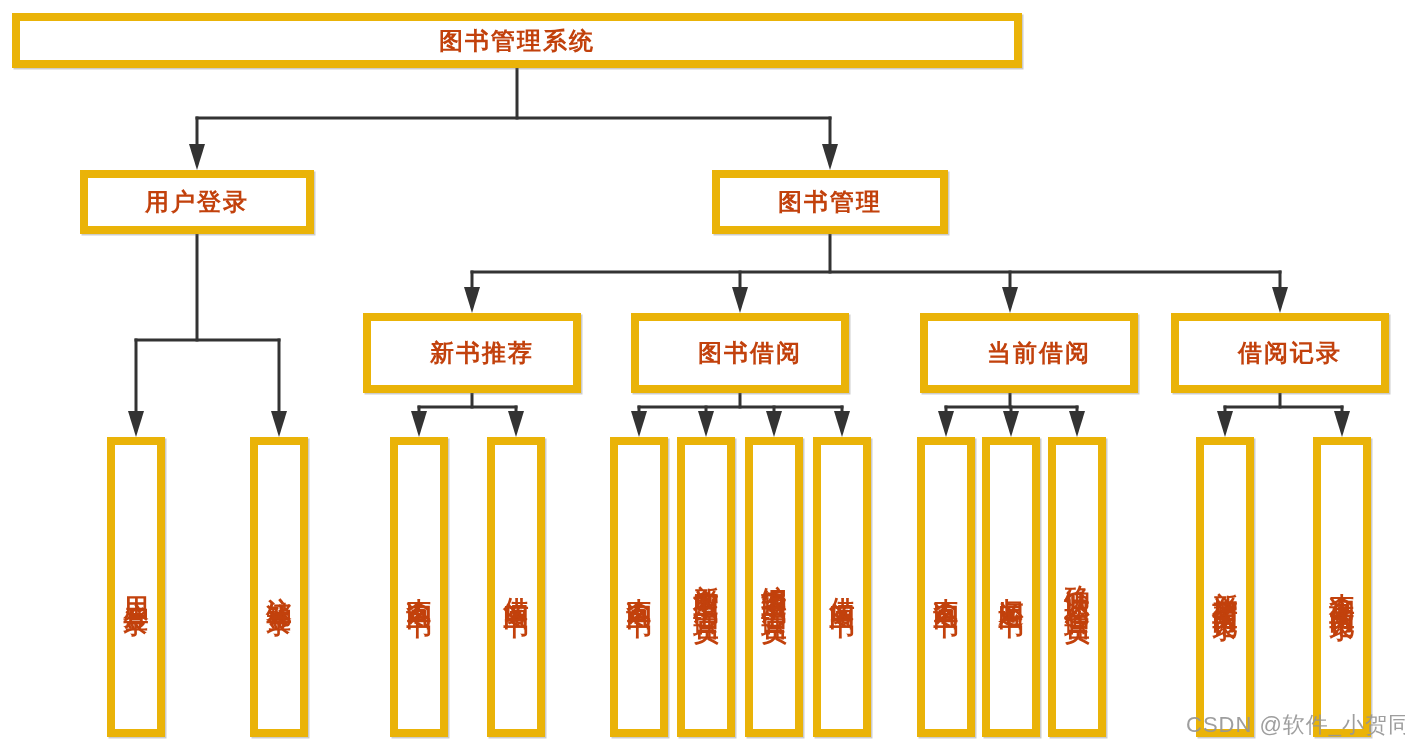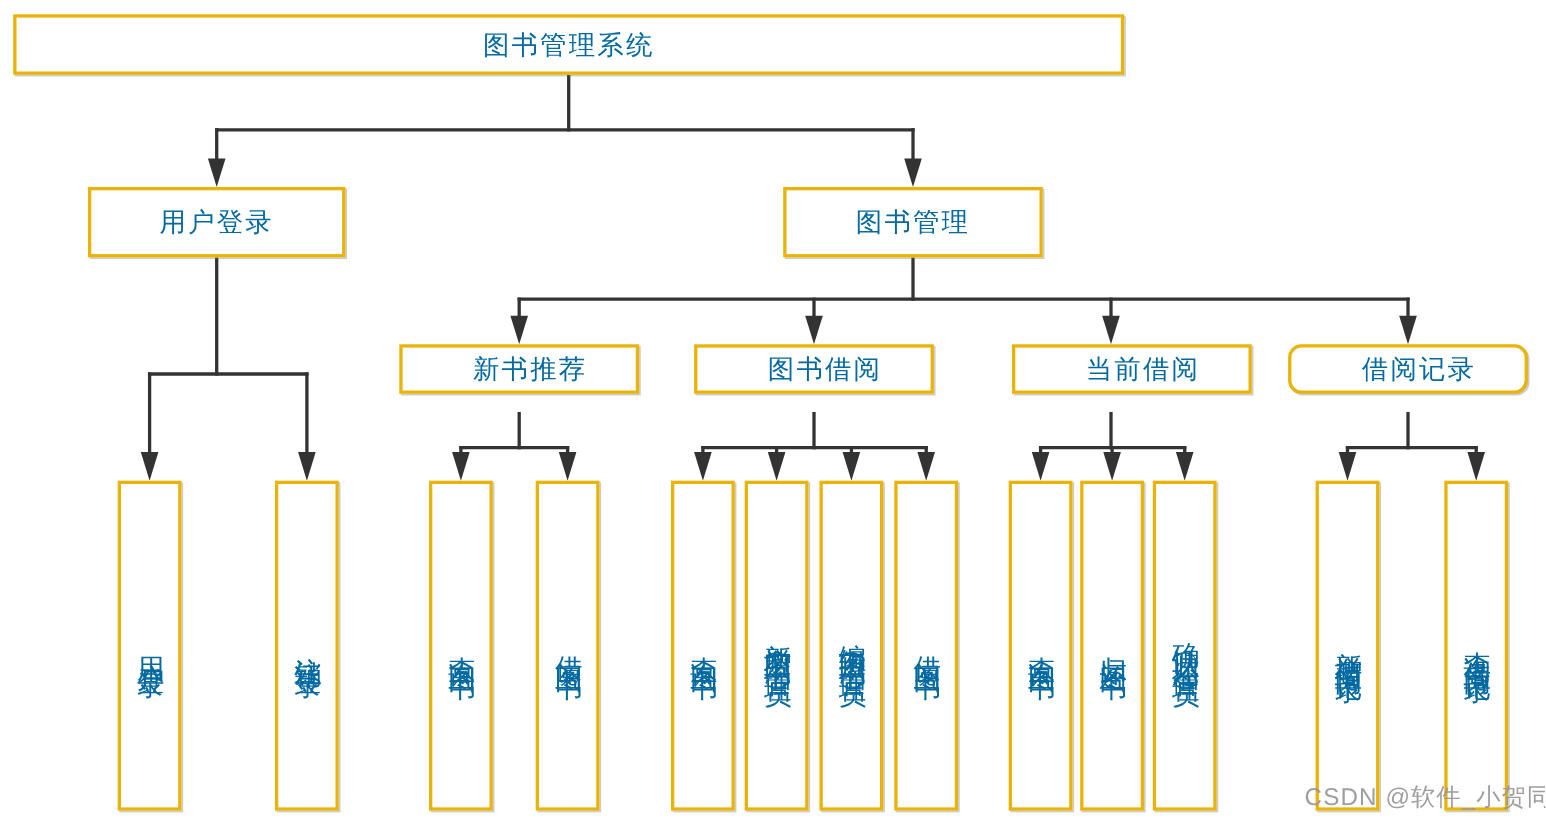--- a/index.html
+++ b/index.html
@@ -14,38 +14,39 @@
   #connectors {
     position: absolute;
     left: 0; top: 0;
     width: 1405px; height: 747px;
     z-index: 1;
   }
   .node {
     position: absolute;
     box-sizing: border-box;
     background: #ffffff;
-    border: 3px solid #eab308;
+    border: 8px solid #eab308;
     box-shadow: 1.5px 1.5px 0 0 rgba(110,110,110,0.35);
     display: flex;
     align-items: center;
     justify-content: center;
-    color: #0369a1;
+    color: #c2410c;
     z-index: 2;
     letter-spacing: 2px;
+    font-weight: bold;
   }
   .h-node { font-size: 24px; }
   .root  { left: 12px;  top: 13px;  width: 1010px; height: 55px; }
   .lvl2a { left: 80px;  top: 170px; width: 234px;  height: 64px; }
   .lvl2b { left: 712px; top: 170px; width: 236px;  height: 64px; }
-  .lvl3  { top: 313px; width: 218px; height: 45px; padding-left: 20px; }
+  .lvl3  { top: 313px; width: 218px; height: 80px; padding-left: 20px; }
   .l3a { left: 363px; }
   .l3b { left: 631px; text-align: center; }
   .l3c { left: 920px; }
-  .l3d { left: 1171px; border-radius: 12px; }
+  .l3d { left: 1171px; }
   .leaf {
     top: 437px;
     width: 58px;
     height: 300px;
     font-size: 25px;
     writing-mode: vertical-rl;
     text-orientation: mixed;
     letter-spacing: 5px;
     line-height: 1;
   }

